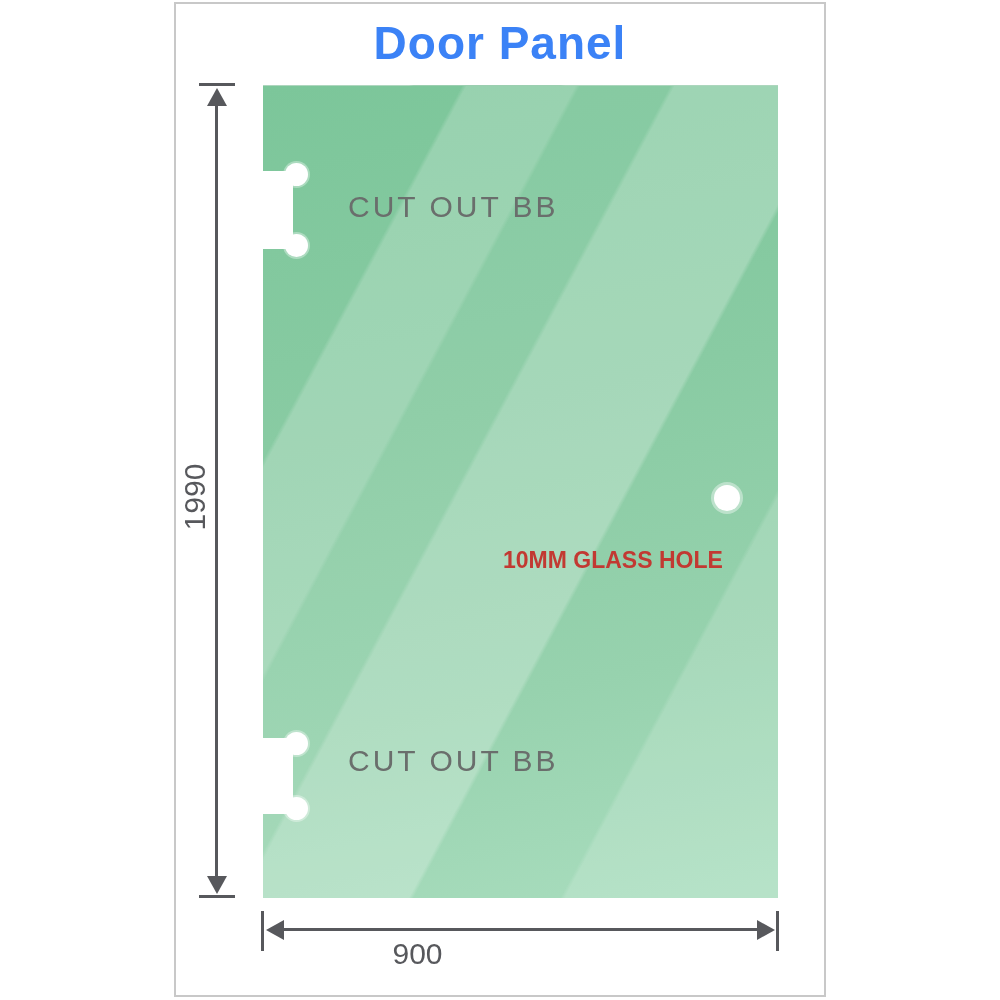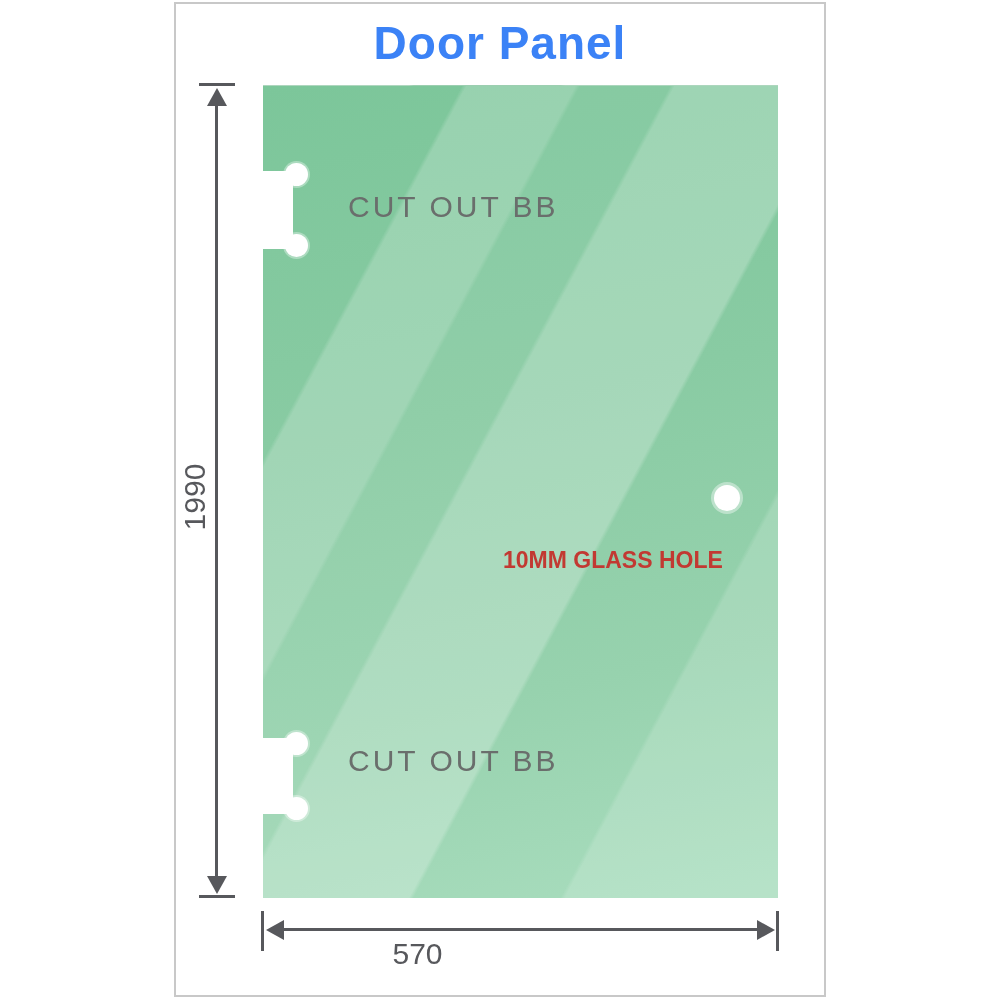--- a/index.html
+++ b/index.html
@@ -163,16 +163,16 @@
     <div class="dim" style="left:199px; top:895px; width:36px; height:3px;"></div>
     <div class="dim-label height-label">1990</div>
   </div>
 
   <div>
     <div class="dim" style="left:261px; top:911px; width:3px; height:40px;"></div>
     <div class="arrow arrow-left" style="left:266px; top:920px;"></div>
     <div class="dim" style="left:276px; top:928px; width:488px; height:3px;"></div>
     <div class="arrow arrow-right" style="left:757px; top:920px;"></div>
     <div class="dim" style="left:776px; top:911px; width:3px; height:40px;"></div>
-    <div class="dim-label width-label">570</div>
+    <div class="dim-label width-label">900</div>
   </div>
 
 </div>
 
 </body></html>

